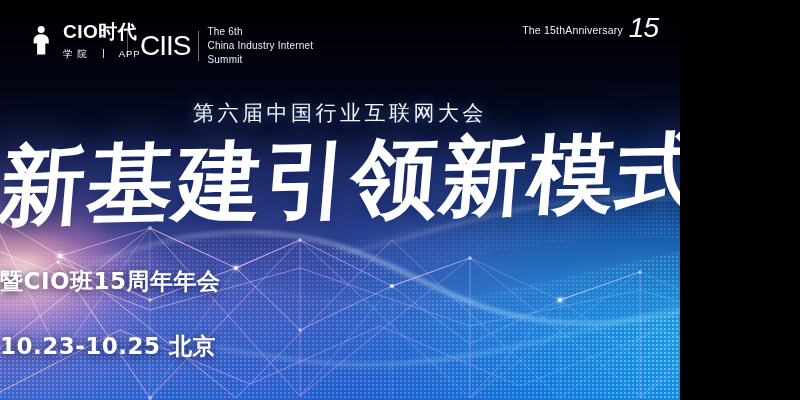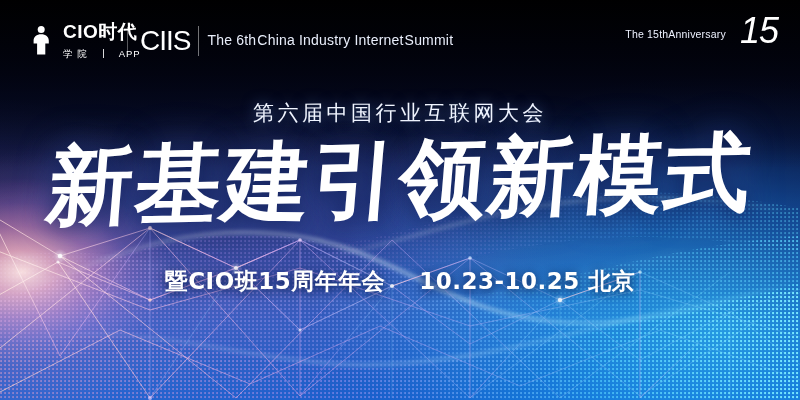--- a/index.html
+++ b/index.html
@@ -1,18 +1,18 @@
 <!DOCTYPE html>
 <html><head>
 <meta charset="utf-8">
 <style>
   html,body{margin:0;padding:0;background:#000;}
   *{box-sizing:border-box;}
   #poster{
-    position:relative;width:800px;height:400px;overflow:hidden;
+    position:relative;width:680px;height:400px;overflow:hidden;
     font-family:"Liberation Sans","DejaVu Sans",sans-serif;
     background:#030516;
   }
   .layer{position:absolute;inset:0;pointer-events:none;}
 
   
   .bg-base{
     background:
       linear-gradient(180deg,#01020c 0%,#04071c 18%,#081336 38%,#0d2a66 60%,#0c47a6 80%,#0b57c4 100%);
   }
@@ -58,25 +58,25 @@
   .cio-text{display:flex;flex-direction:column;line-height:1;}
   .cio-main{font-size:19px;font-weight:bold;color:#fff;letter-spacing:.5px;white-space:nowrap;}
   .cio-sub{display:flex;align-items:center;gap:15px;margin-top:8px;font-size:9.5px;color:#fff;letter-spacing:1px;}
   .cio-sub .bar{display:inline-block;width:1px;height:9px;background:#fff;opacity:.85;}
 
   .divider-v{position:absolute;left:127px;top:27px;width:1px;height:30px;background:rgba(255,255,255,.34);}
 
   .ciis-logo{position:absolute;left:140px;top:26px;display:flex;align-items:center;gap:8px;}
   .ciis-mark{font-size:28px;font-weight:300;color:#fff;letter-spacing:-1px;line-height:1;font-family:Liberation Sans, sans-serif;}
   .ciis-rule{width:1px;height:30px;background:rgba(255,255,255,.45);}
-  .ciis-lines{display:flex;flex-direction:row;gap:1px;font-size:14px;color:#e9eefb;line-height:1.28;letter-spacing:.2px;white-space:nowrap;}
+  .ciis-lines{display:flex;flex-direction:column;gap:1px;font-size:10px;color:#e9eefb;line-height:1.28;letter-spacing:.2px;white-space:nowrap;}
 
   .anniv{position:absolute;right:22px;top:22px;display:flex;align-items:center;gap:2px;}
   .anniv-text{display:flex;flex-direction:row;align-items:flex-end;font-size:10.5px;color:#eef2ff;line-height:1.22;letter-spacing:.2px;}
-  .anniv-15{font-size:36px;font-weight:300;color:#fff;line-height:.84;font-style:italic;letter-spacing:-1px;margin-left:12px;margin-top:-6px;}
+  .anniv-15{font-size:28px;font-weight:300;color:#fff;line-height:.84;font-style:italic;letter-spacing:-1px;margin-left:4px;margin-top:-6px;}
 
   
   .eyebrow{
     position:absolute;top:99px;left:0;right:0;text-align:center;
     font-size:21px;color:#f2f6ff;letter-spacing:3.5px;font-weight:500;
     text-shadow:0 0 14px rgba(120,170,255,.5);
     font-family:Liberation Mono, monospace;
   }
   .headline{
     position:absolute;top:136px;left:0;right:0;text-align:center;
@@ -84,20 +84,21 @@
     letter-spacing:2px;
     font-family:"DejaVu Sans","Liberation Sans",sans-serif;
     transform:skewX(-6deg) rotate(-1.2deg);
     text-shadow:0 3px 22px rgba(10,25,80,.85), 0 0 40px rgba(120,160,255,.35);
     white-space:nowrap;
   }
   .subline{
     position:absolute;top:266px;left:0;right:0;
     display:flex;justify-content:center;align-items:baseline;gap:34px;
     color:#fff;
+    flex-direction:column;
   }
   .subline .s1{font-size:23px;font-weight:bold;letter-spacing:.5px;
     font-family:"DejaVu Sans","Liberation Sans",sans-serif;
     text-shadow:0 2px 10px rgba(5,15,60,.85);}
   .subline .s2{font-size:23px;font-weight:bold;letter-spacing:.5px;
     font-family:"DejaVu Sans","Liberation Sans",sans-serif;
     text-shadow:0 2px 10px rgba(5,15,60,.85);}
 </style>
 </head>
 <body>

